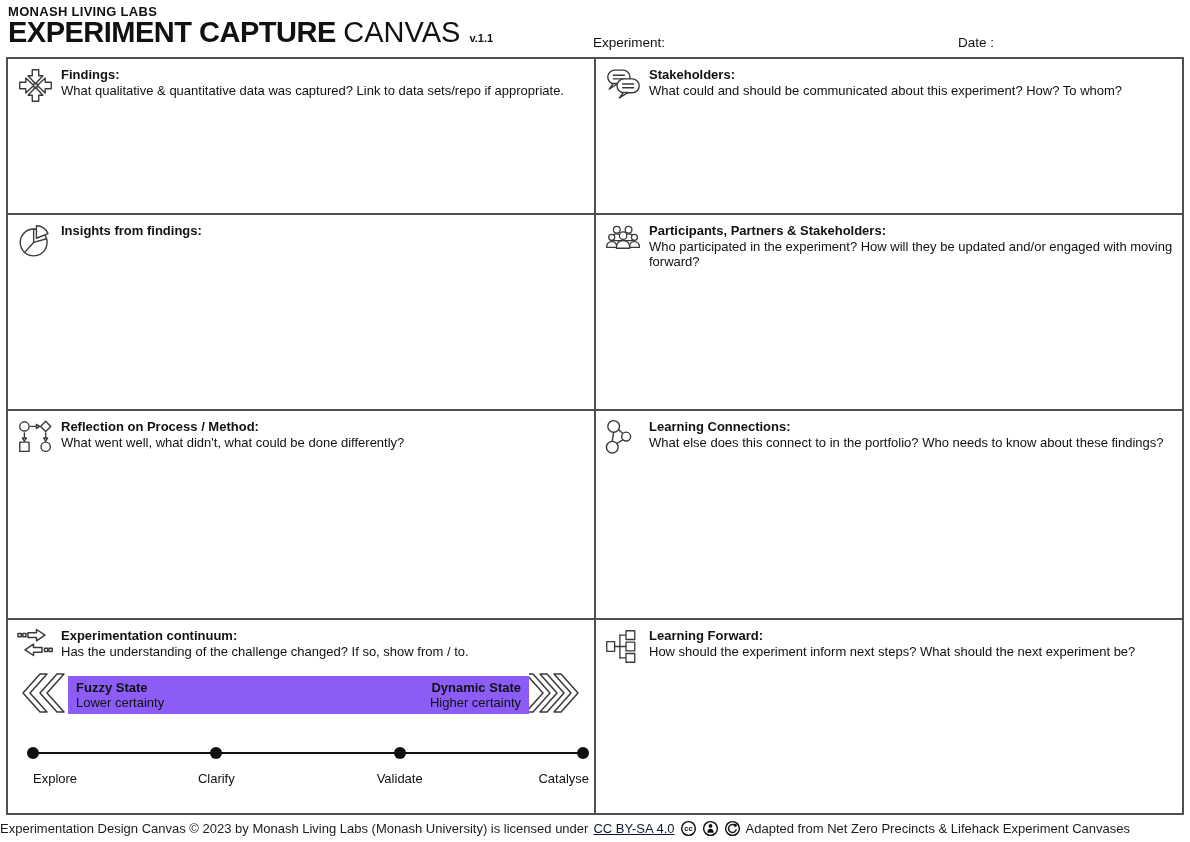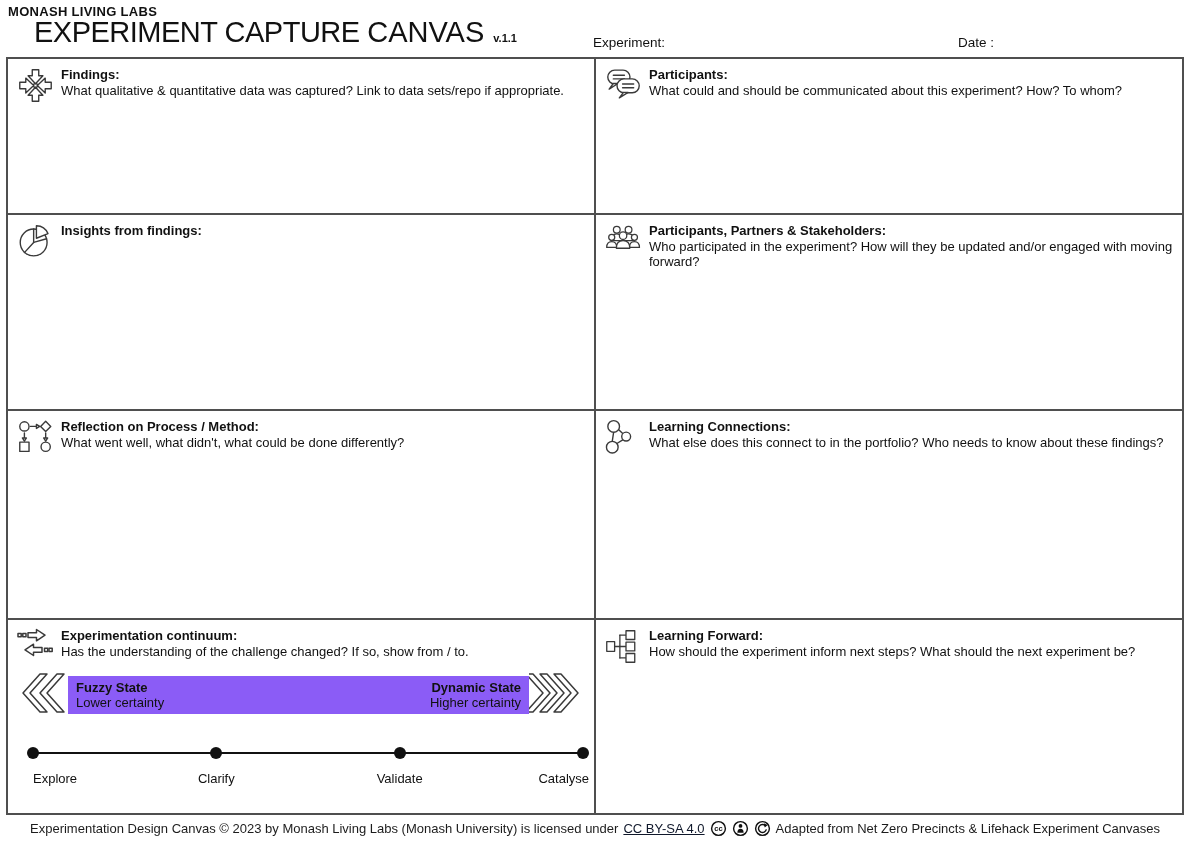--- a/index.html
+++ b/index.html
@@ -3,21 +3,21 @@
 <meta charset="utf-8">
 <style>
   * { margin:0; padding:0; box-sizing:border-box; }
   html,body { width:1190px; height:842px; background:#fff; color:#111;
     font-family:"Liberation Sans", sans-serif; overflow:hidden; }
   .page { position:relative; width:1190px; height:648px; }
 
   
   .org { position:absolute; left:8px; top:4px; font-size:13px; font-weight:bold; letter-spacing:.3px; }
   .title { position:absolute; left:8px; top:17px; font-size:29px; line-height:1.05; letter-spacing:-.5px; white-space:nowrap; }
-  .title .t-bold { font-weight:400;margin-left:26px; }
+  .title .t-bold { font-weight:700; }
   .title .t-light { font-weight:400; letter-spacing:0; }
   .title .t-ver { font-size:11px; font-weight:600; letter-spacing:0; margin-left:9px; }
   .hdr-field { position:absolute; top:35px; font-size:13.5px; }
   .hdr-field.exp { left:593px; }
   .hdr-field.date { left:958px; }
 
   
   .grid { position:absolute; left:6px; top:57px; width:1178px; height:758px;
     border:2px solid #4f4f4f; display:grid;
     grid-template-columns:588px 1fr;
@@ -41,21 +41,21 @@
   .banner-side.right { text-align:right; }
   .banner-title { font-weight:bold; }
   .chev { flex:0 0 auto; }
   .timeline { position:relative; margin:30px 4px 0 16px; width:550px; height:46px; }
   .tl-line { position:absolute; left:0; right:0; top:7px; border-top:2px solid #111; }
   .tl-dot { position:absolute; top:2px; width:12px; height:12px; border-radius:50%; background:#111; transform:translateX(-50%); }
   .tl-lbl { position:absolute; top:26px; font-size:13px; white-space:nowrap; }
   .tl-lbl.c { transform:translateX(-50%);text-align:center; }
 
   
-  .footer { position:absolute; left:0; right:0; top:820px; text-align:center; font-size:13px; color:#1c1c1c; }
+  .footer { position:absolute; left:0; right:0; top:820px; text-align:left; font-size:13px; color:#1c1c1c; }
   .footer .inner { display:inline-flex; align-items:center; gap:5px; white-space:nowrap; }
   .footer a { color:#0f172a; text-decoration:underline; }
   .cc-badge svg { display:block; }
 </style>
 </head>
 <body>
 
 <div class="page">
 
   <div class="org">MONASH LIVING LABS</div>
@@ -94,21 +94,21 @@
             <path class="shp" d="M9,17.5 L4.5,23.5 L14,17.5 Z"></path>
             <line class="ln" x1="9" y1="8.5" x2="21" y2="8.5"></line>
             <line class="ln" x1="9" y1="12.5" x2="21" y2="12.5"></line>
             <rect class="shp" x="13" y="12.5" width="24" height="15" rx="7.5"></rect>
             <path class="shp" d="M20,27 L15.5,33 L25,27 Z"></path>
             <line class="ln" x1="19" y1="18" x2="31" y2="18"></line>
             <line class="ln" x1="19" y1="22" x2="31" y2="22"></line>
           </svg>
         </span>
         <div class="cell-txt">
-          <div class="cell-title">Participants:</div>
+          <div class="cell-title">Stakeholders:</div>
           <div>What could and should be communicated about this experiment? How? To whom?</div>
         </div>
       </div>
     </div>
 
     <div class="cell bR bB">
       <div class="cell-head">
         <span class="cell-icon">
           <svg width="37" height="37" viewBox="0 0 40 40">
             <circle class="shp" cx="18" cy="21" r="14.5"></circle>

